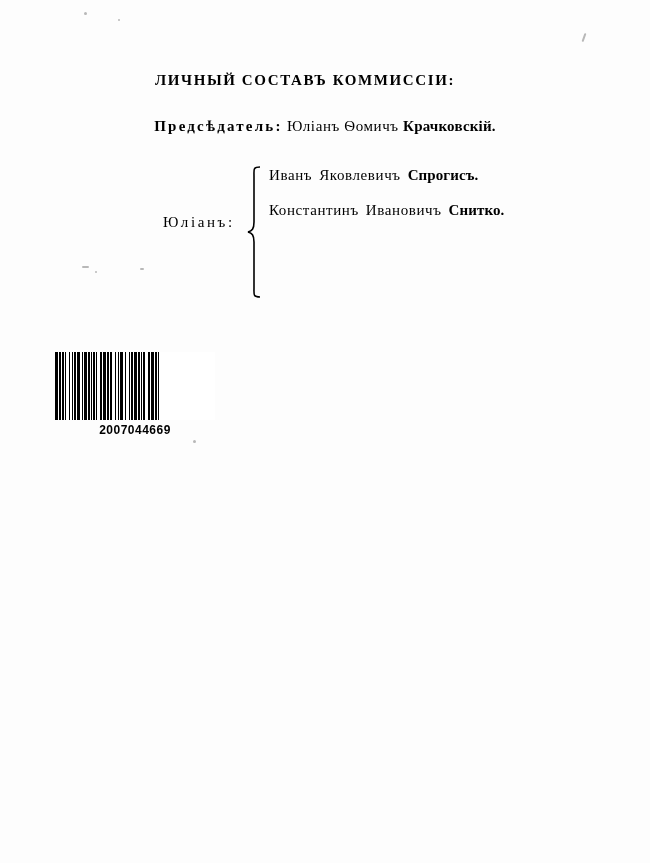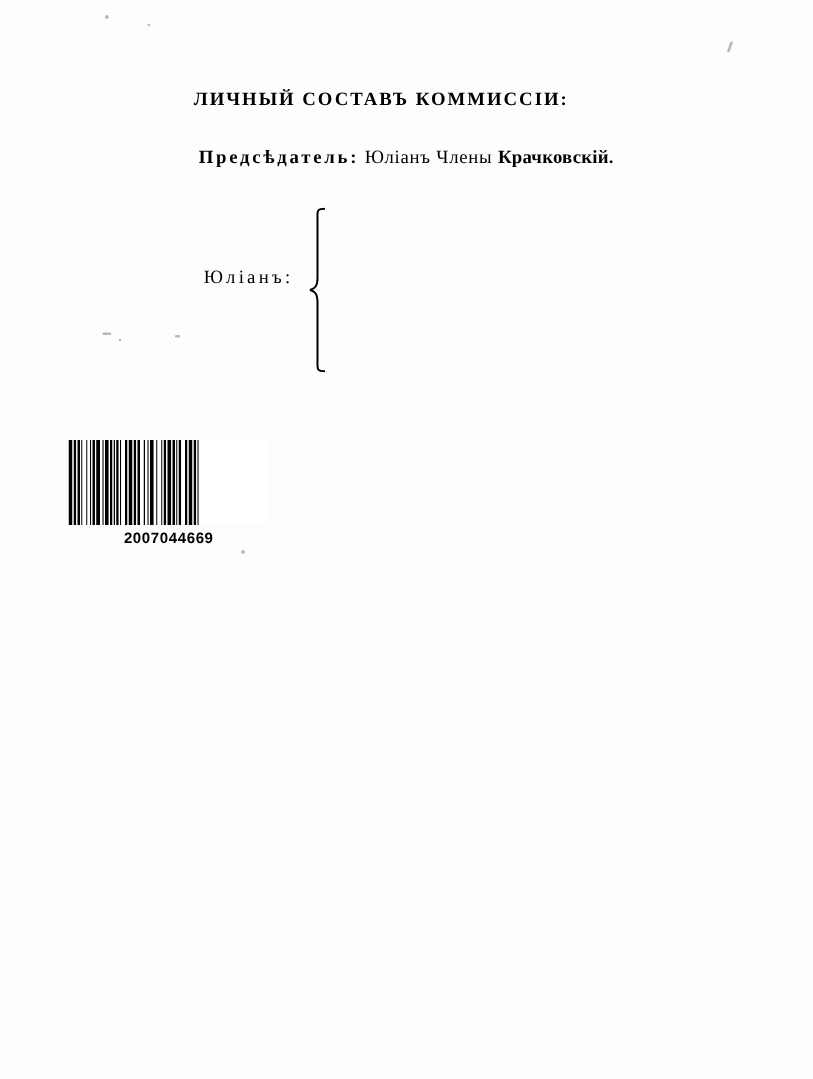--- a/index.html
+++ b/index.html
@@ -140,33 +140,39 @@
   <div class="speck s3"></div>
   <div class="speck s4"></div>
   <div class="speck s5"></div>
   <div class="speck s6"></div>
   <div class="speck s7"></div>
 
   <div class="title">ЛИЧНЫЙ СОСТАВЪ КОММИССІИ:</div>
 
   <div class="chair">
     <span class="lbl">Предсѣдатель:</span>
-    <span class="nm-first">Юліанъ Члены</span>
+    <span class="nm-first">Юліанъ Ѳомичъ</span>
     <span class="nm">Крачковскій.</span>
   </div>
 
   <div class="members-block">
 
     <div class="members-label">Юліанъ:</div>
 
     <svg class="brace" viewBox="0 0 14 132" preserveAspectRatio="none">
       <path d="M13 1 C6 1, 7 3, 7 10 L7 56 C7 63, 5 65, 1 66 C5 67, 7 69, 7 76 L7 122 C7 129, 6 131, 13 131" fill="none" stroke="#000000" stroke-width="1.6"></path>
     </svg>
 
     <div class="members-list">
+      <div class="member">
+        <span class="first">Иванъ</span><span class="patr">Яковлевичъ</span><span class="last">Спрогисъ.</span>
+      </div>
+      <div class="member">
+        <span class="first">Константинъ</span><span class="patr">Ивановичъ</span><span class="last">Снитко.</span>
+      </div>
     </div>
   </div>
 
   <div class="barcode-wrap">
     <div class="barcode" id="barcode-bars">
         <i style="width: 3px;"></i>
         <i class="w" style="width: 1px;"></i>
         <i style="width: 2px;"></i>
         <i class="w" style="width: 1px;"></i>
         <i style="width: 2px;"></i>

